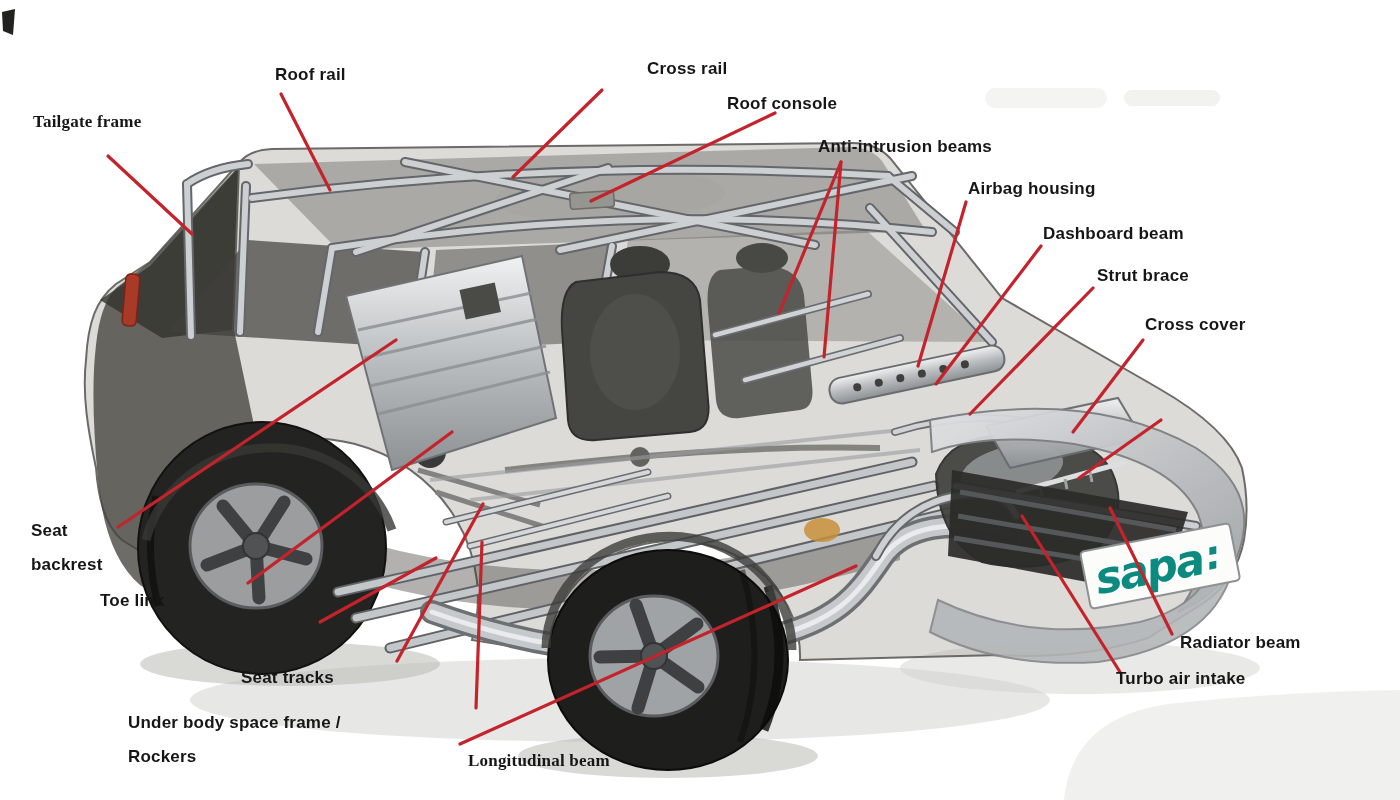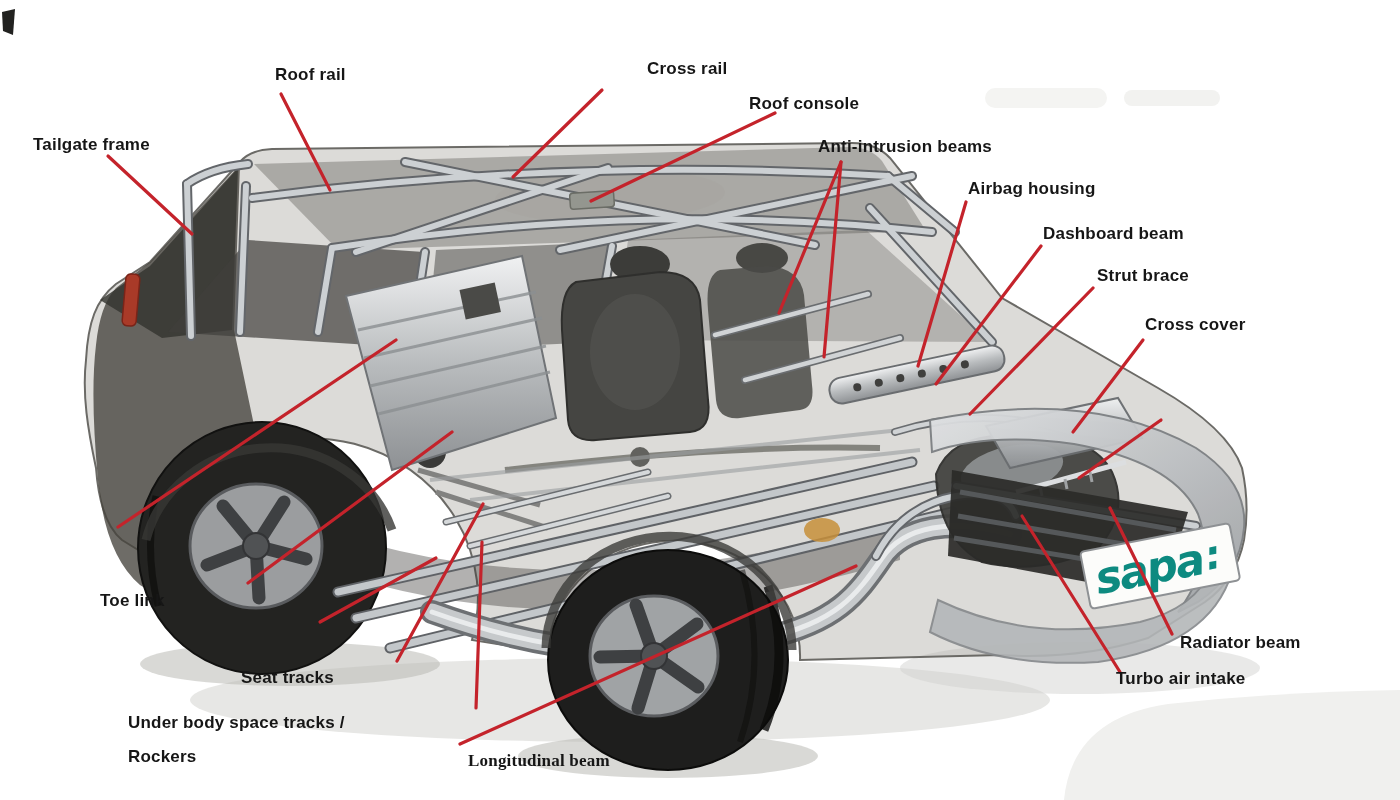--- a/index.html
+++ b/index.html
@@ -287,30 +287,32 @@
       <line x1="1120" y1="672" x2="1022" y2="516"></line>
       <line x1="118" y1="527" x2="396" y2="340"></line>
       <line x1="248" y1="583" x2="452" y2="432"></line>
       <line x1="320" y1="622" x2="436" y2="558"></line>
       <line x1="397" y1="661" x2="483" y2="504"></line>
       <line x1="476" y1="708" x2="482" y2="542"></line>
       <line x1="460" y1="744" x2="856" y2="566"></line>
     </svg>
 
   <div id="labels">
-      <div class="part-label" style="left: 33px; top: 128px;">Tailgate frame</div>
+      <div class="part-label" style="left: 33px; top: 105px; font-family: Liberation Serif, serif;">Tailgate frame</div>
       <div class="part-label" style="left: 275px; top: 58px;">Roof rail</div>
       <div class="part-label" style="left: 599px; top: 52px; margin-left: 48px;">Cross rail</div>
-      <div class="part-label" style="left: 749px; top: 87px;">Roof console</div>
+      <div class="part-label" style="left: 727px; top: 87px;">Roof console</div>
       <div class="part-label" style="left: 818px; top: 130px;">Anti-intrusion beams</div>
       <div class="part-label" style="left: 968px; top: 172px;">Airbag housing</div>
       <div class="part-label" style="left: 1043px; top: 217px;">Dashboard beam</div>
       <div class="part-label" style="left: 1097px; top: 259px;">Strut brace</div>
       <div class="part-label" style="left: 1145px; top: 308px;">Cross cover</div>
       <div class="part-label" style="left: 1180px; top: 626px;">Radiator beam</div>
       <div class="part-label" style="left: 1116px; top: 662px;">Turbo air intake</div>
+      <div class="part-label" style="left: 31px; top: 514px;">Seat
+backrest</div>
       <div class="part-label" style="left: 100px; top: 584px;">Toe link</div>
       <div class="part-label" style="left: 241px; top: 661px;">Seat tracks</div>
-      <div class="part-label" style="left: 128px; top: 706px;">Under body space tracks /
+      <div class="part-label" style="left: 128px; top: 706px;">Under body space frame /
 Rockers</div>
       <div class="part-label" style="left: 468px; top: 744px; font-family: Liberation Serif, serif;">Longitudinal beam</div>
     </div>
 </div>
 
 </body></html>

